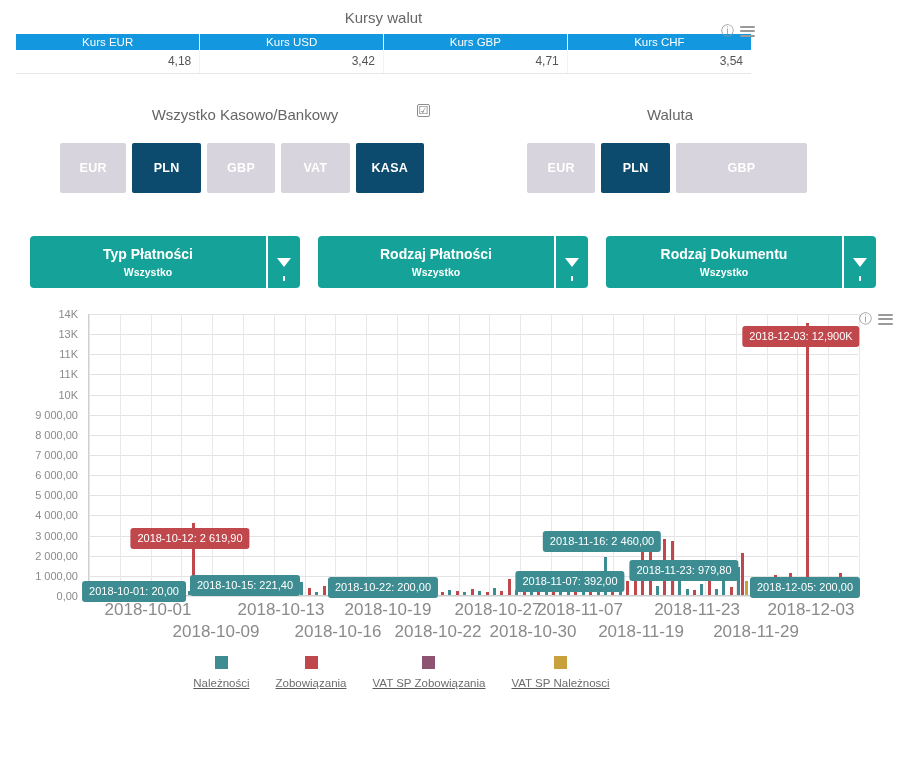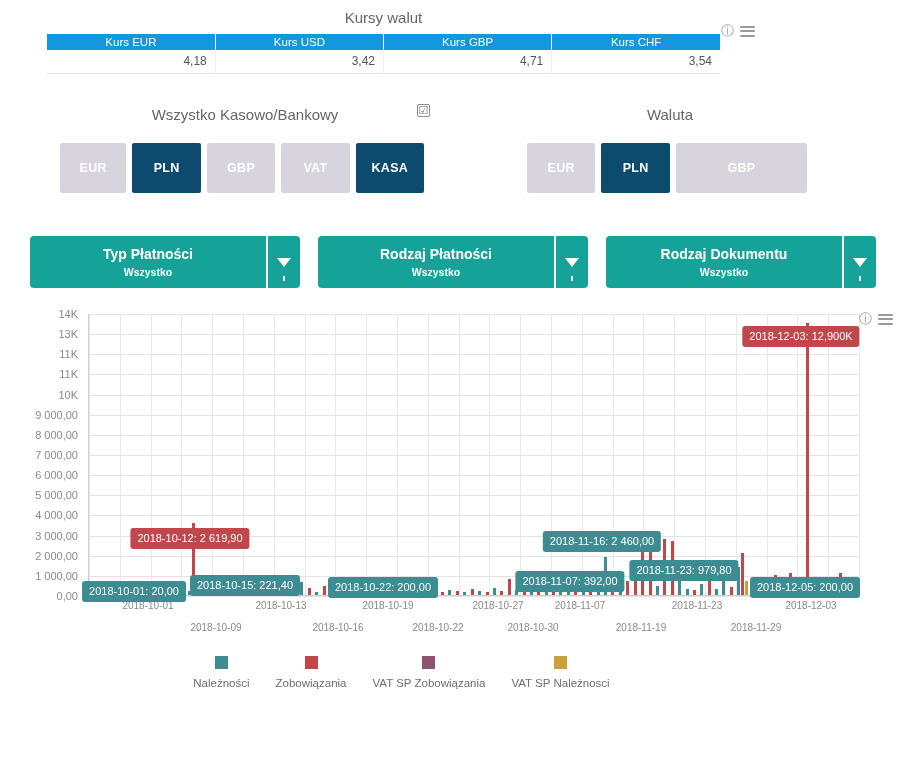--- a/index.html
+++ b/index.html
@@ -6,21 +6,21 @@
   html, body {
     margin: 0; padding: 0;
     width: 905px; height: 767px;
     background: #ffffff;
     font-family: "Liberation Sans", sans-serif;
     color: #5a5a5a;
     overflow: hidden;
   }
 
   
-  .rates-card { position: relative; width: 767px; padding: 0 47px; }
+  .rates-card { position: relative; width: 767px; padding: 0 16px; }
   .rates-head {
     height: 34px; display: flex; align-items: center; justify-content: center;
     position: relative;
   }
   .rates-title { font-size: 15px; color: #666; font-weight: 400; }
   .card-icons {
     position: absolute; right: 12px; top: 22px;
     display: flex; align-items: center; gap: 6px;
   }
   .icon-info, .icon-burger { color: #9a9a9a; cursor: pointer; display:inline-block; }
@@ -106,35 +106,35 @@
   .grid-v { position: absolute; top: 0; bottom: 0; width: 1px; background: #e8e8e8; }
 
   .ylabels { position: absolute; left: 0; top: 10px; width: 84px; height: 282px; }
   .ylabel {
     position: absolute; right: 6px; font-size: 11px; color: #8a8a8a;
     transform: translateY(-50%); white-space: nowrap;
   }
 
   .xlabels { position: absolute; left: 88px; top: 296px; width: 790px; height: 44px; }
   .xlabel {
-    position: absolute; font-size: 10px; color: #8a8a8a;
+    position: absolute; font-size: 17px; color: #8a8a8a;
     transform: translateX(-50%); white-space: nowrap;
   }
 
   .bar { position: absolute; bottom: 0; }
   .tip {
     position: absolute; color: #fff; font-size: 11px; white-space: nowrap;
     padding: 4px 7px 5px; border-radius: 3px; z-index: 2; transform: translateX(-50%);
   }
   .tip.teal { background: #3d8c91; }
   .tip.red  { background: #c0474c; }
 
   .legend {
     position: absolute; left: 0; top: 352px; width: 803px;
-    display: flex; justify-content: center; gap: 26px;
+    display: flex; justify-content: center; gap: 26px; text-decoration: underline;
   }
   .leg-item { display: flex; flex-direction: column; align-items: center; cursor: pointer; }
   .leg-swatch { width: 13px; height: 13px; }
   .leg-label { font-size: 11.5px; color: #6d6d6d; margin-top: 8px; }
 </style>
 </head>
 <body>
 
 <div class="rates-card">
   <div class="rates-head">

